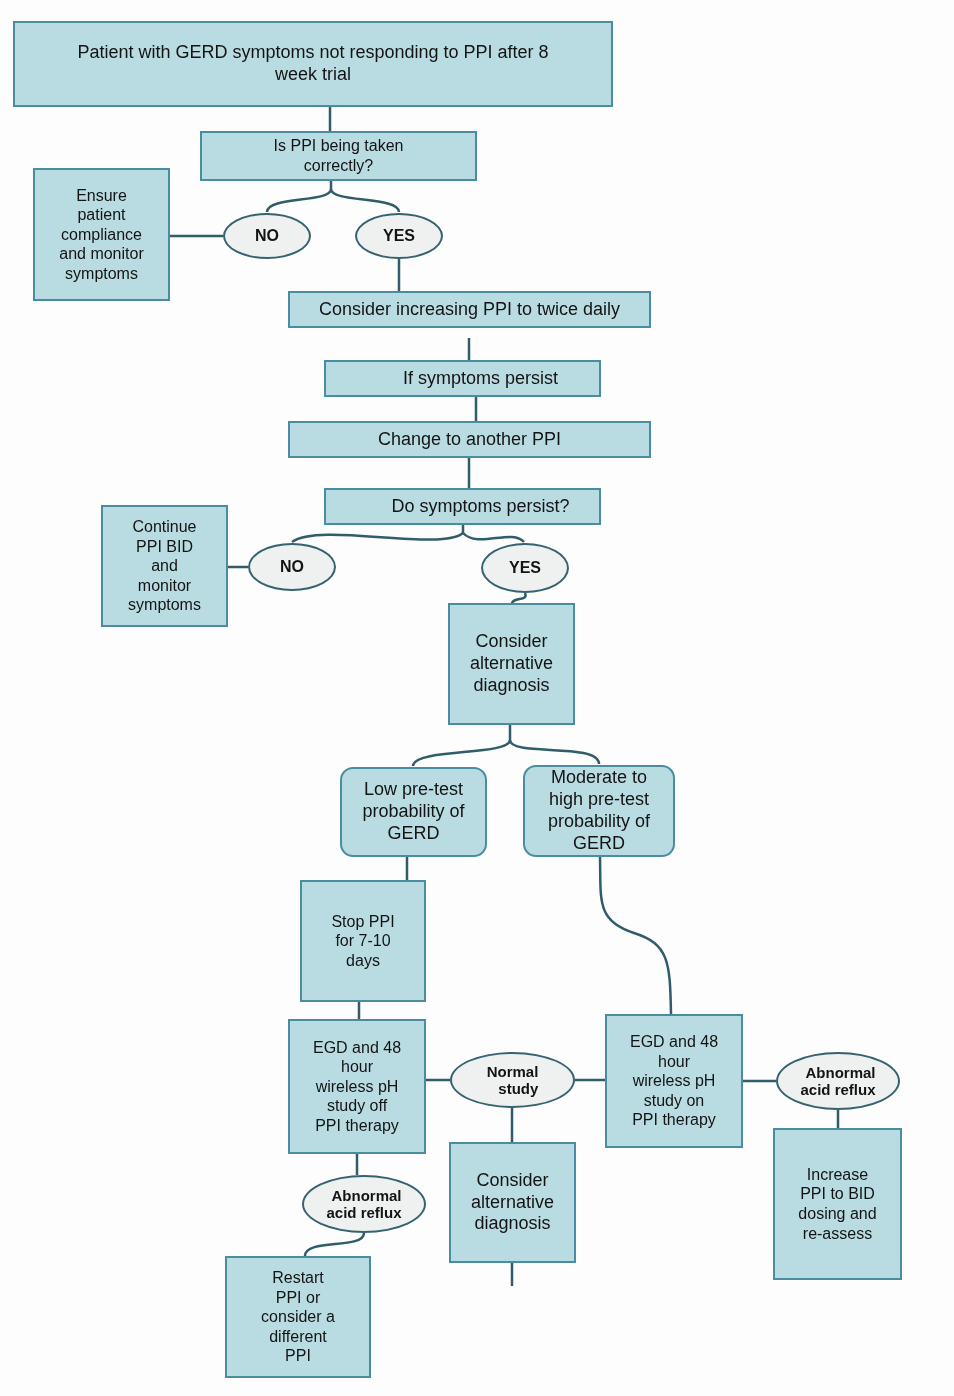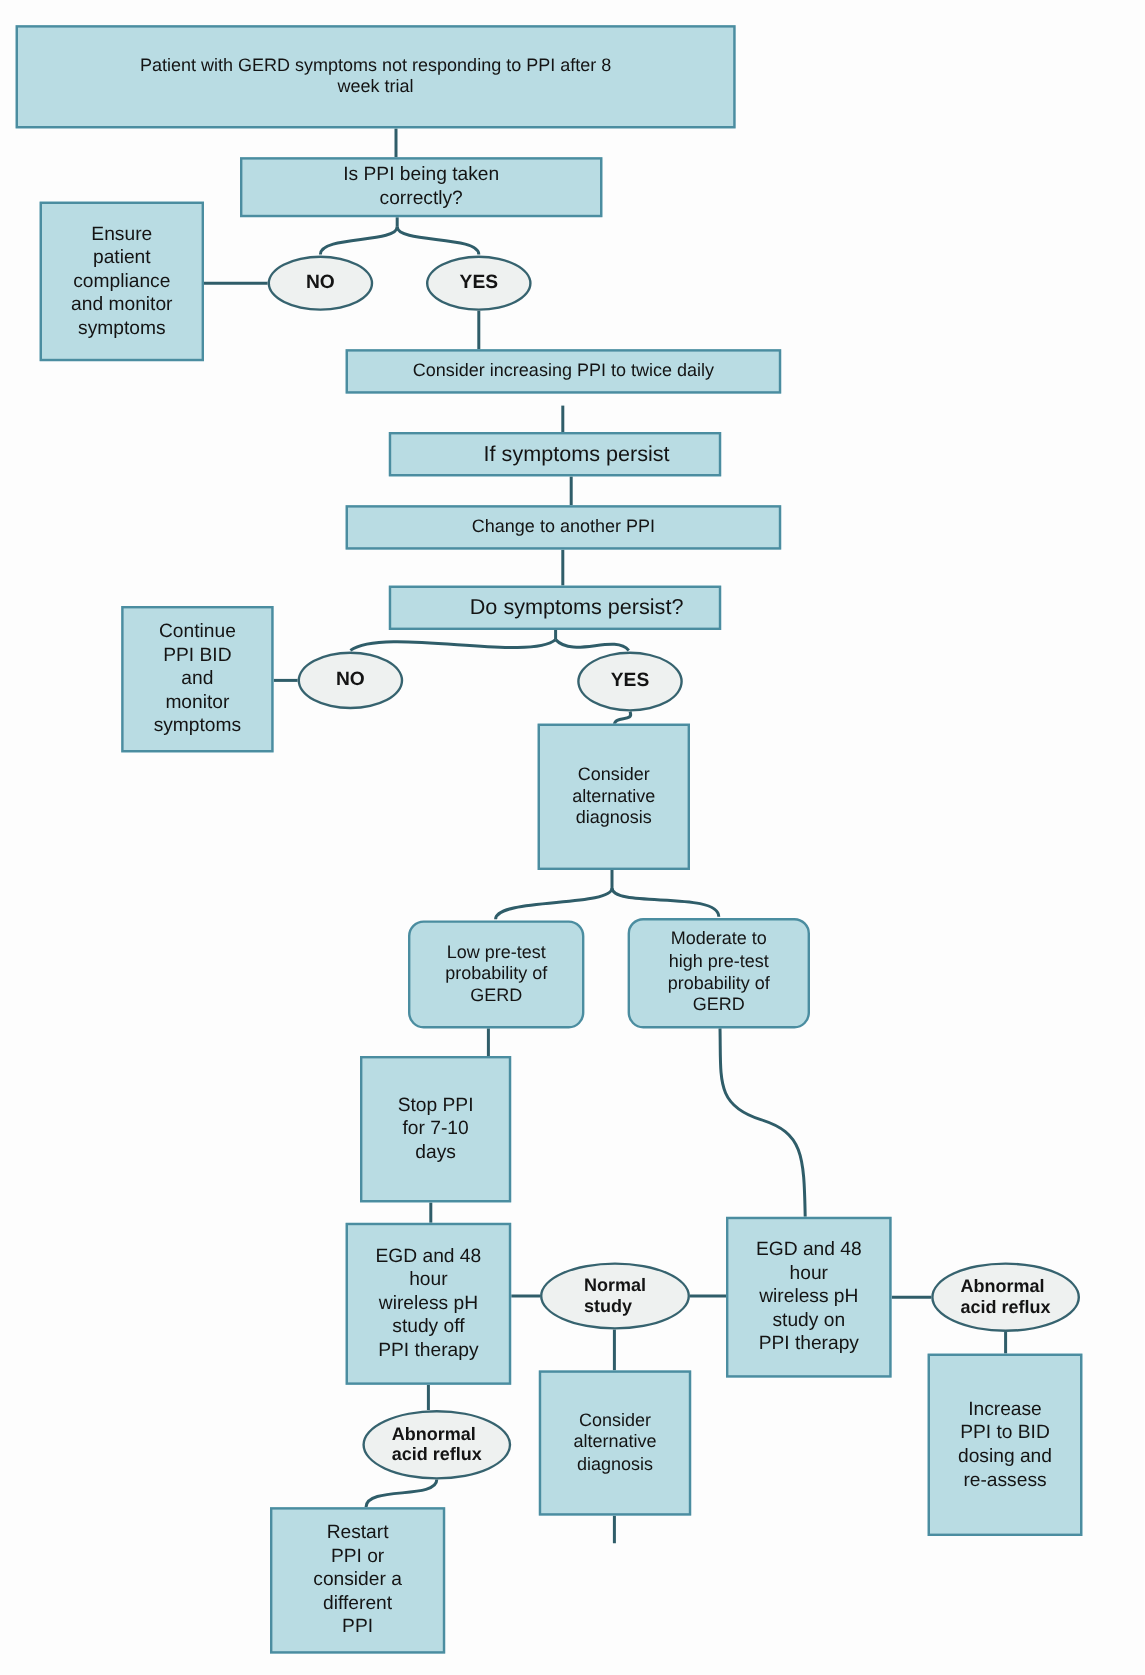--- a/index.html
+++ b/index.html
@@ -14,34 +14,34 @@
   .edges{position:absolute;left:0;top:0;width:954px;height:1396px;}
   .edge{stroke:#2f5d69;stroke-width:2.5;fill:none;}
   .node{
     position:absolute;
     box-sizing:border-box;
     background:#b9dce3;
     border:2px solid #4b8da0;
     display:flex;align-items:center;justify-content:center;
     text-align:center;
     white-space:pre-line;
-    font-size:15px;line-height:1.22;
+    font-size:18px;line-height:1.22;
     padding:2px 4px;
   }
   .node.round{border-radius:13px;}
   .node.fs16{font-size:16px;}
   .node.fs18{font-size:18px;padding-left:40px;}
   .ellipse{
     position:absolute;
     box-sizing:border-box;
     background:#eef1f0;
     border:2.5px solid #36636f;
     border-radius:50%;
     display:flex;align-items:center;justify-content:center;
-    text-align:left;
+    text-align:right;
     white-space:pre-line;
     font-weight:bold;
     font-size:16px;line-height:1.15;
   }
   .ellipse.small-label{font-size:15px;}
 </style>
 </head>
 <body>
 
 <div class="canvas">
@@ -73,21 +73,21 @@
     <path class="edge" d="M512,1108 L512,1142"></path>
     <path class="edge" d="M838,1110 L838,1128"></path>
     <path class="edge" d="M357,1154 L357,1175"></path>
     <path class="edge" d="M364,1233 C364,1250 305,1238 305,1256"></path>
     <path class="edge" d="M512,1263 L512,1286"></path>
   </svg>
 
   <div class="node" style="left:13px;top:21px;width:600px;height:86px">Patient with GERD symptoms not responding to PPI after 8
 week trial</div>
 
-  <div class="node fs16" style="left:200px;top:131px;width:302px;height:50px">Is PPI being taken
+  <div class="node fs16" style="left:200px;top:131px;width:277px;height:50px">Is PPI being taken
 correctly?</div>
 
   <div class="node fs16" style="left:33px;top:168px;width:137px;height:133px">Ensure
 patient
 compliance
 and monitor
 symptoms</div>
 
   <div class="ellipse" style="left:223px;top:213px;width:88px;height:46px">NO</div>
 

